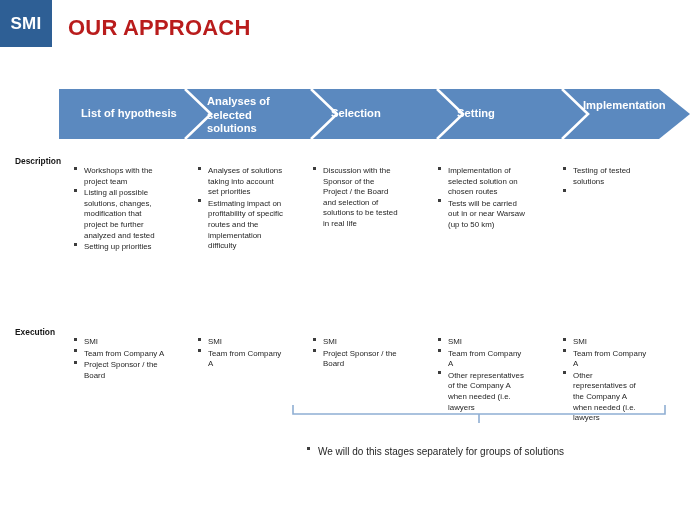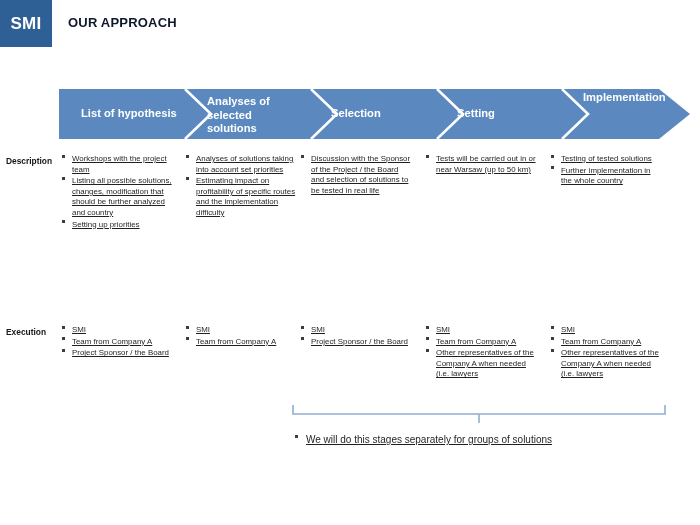--- a/index.html
+++ b/index.html
@@ -28,23 +28,23 @@
   }
   #logo-badge .logo-text {
     color: #ffffff;
     font-size: 17px;
     font-weight: bold;
     letter-spacing: .3px;
   }
   #page-title {
     position: absolute;
     left: 68px; top: 15px;
-    font-size: 13px;
-    font-weight: bold;
-    color: #0f172a;
+    font-size: 22px;
+    font-weight: bold;
+    color: #b91c1c;
     letter-spacing: .2px;
   }
 
   
   #chevron-band {
     position: absolute;
     left: 59px; top: 89px;
     width: 631px; height: 50px;
   }
   #chevron-band svg { display: block; }
@@ -53,41 +53,40 @@
     color: #ffffff;
     font-size: 11.2px;
     font-weight: bold;
     line-height: 13.5px;
     pointer-events: none;
   }
 
   
   .row-label {
     position: absolute;
-    left: 6px;
+    left: 15px;
     font-size: 8.4px;
     font-weight: bold;
     color: #161616;
   }
   #row-label-description { top: 156px; }
   #row-label-execution   { top: 327px; }
 
   
   .col {
     position: absolute;
     box-sizing: border-box;
   }
   .col-desc { top: 154px; }
   .col-exec { top: 325px; }
 
   ul.bullets {
     list-style: none;
-    margin: 0;
+    margin: 12px;
     padding: 0;
-    text-decoration: underline;
   }
   ul.bullets li {
     position: relative;
     padding-left: 10px;
     margin: 0 0 1px 0;
     font-size: 7.9px;
     line-height: 10.6px;
     color: #262626;
   }
   ul.bullets li .bullet-mark {
@@ -135,57 +134,58 @@
       <path d="M126,0 L152,25 L126,50"></path>
       <path d="M252,0 L278,25 L252,50"></path>
       <path d="M378,0 L404,25 L378,50"></path>
       <path d="M503,0 L529,25 L503,50"></path>
     </g>
   </svg>
   <span class="stage-label" style="left:1px; top:18px; width:105px;padding-left:21px;">List of hypothesis</span>
   <span class="stage-label" style="left:148px; top:6px; width:86px;">Analyses of selected solutions</span>
   <span class="stage-label" style="left:272px; top:18px; width:100px;">Selection</span>
   <span class="stage-label" style="left:398px; top:18px; width:100px;">Setting</span>
-  <span class="stage-label" style="left:524px; top:2px; width:110px;">Implementation</span>
+  <span class="stage-label" style="left:524px; top:10px; width:110px;">Implementation</span>
 </div>
 
 <div class="row-label" id="row-label-description">Description</div>
 <div class="row-label" id="row-label-execution">Execution</div>
 
 <div class="col col-desc" style="left:62px; width:116px;">
   <ul class="bullets">
     <li><span class="bullet-mark"></span><span>Workshops with the project team</span></li>
-    <li><span class="bullet-mark"></span><span>Listing all possible solutions, changes, modification that should be further analyzed and country</span></li>
+    <li><span class="bullet-mark"></span><span>Listing all possible solutions, changes, modification that project be further analyzed and tested</span></li>
     <li><span class="bullet-mark"></span><span>Setting up priorities</span></li>
   </ul>
 </div>
 
 <div class="col col-desc" style="left:186px; width:112px;">
   <ul class="bullets">
     <li><span class="bullet-mark"></span><span>Analyses of solutions taking into account set priorities</span></li>
     <li><span class="bullet-mark"></span><span>Estimating impact on profitability of specific routes and the implementation difficulty</span></li>
   </ul>
 </div>
 
 <div class="col col-desc" style="left:301px; width:112px;">
   <ul class="bullets">
     <li><span class="bullet-mark"></span><span>Discussion with the Sponsor of the Project / the Board and selection of solutions to be tested in real life</span></li>
   </ul>
 </div>
 
 <div class="col col-desc" style="left:426px; width:112px;">
   <ul class="bullets">
+    <li><span class="bullet-mark"></span><span>Implementation of selected solution on chosen routes</span></li>
     <li><span class="bullet-mark"></span><span>Tests will be carried out in or near Warsaw (up to 50 km)</span></li>
   </ul>
 </div>
 
 <div class="col col-desc" style="left:551px; width:108px;">
   <ul class="bullets">
     <li><span class="bullet-mark"></span><span>Testing of tested solutions</span></li>
-    <li><span class="bullet-mark"></span><span>Further implementation in the whole country</span></li>
+    <li><span class="bullet-mark"></span></li>
   </ul>
 </div>
 
 <div class="col col-exec" style="left:62px; width:116px;">
   <ul class="bullets">
     <li><span class="bullet-mark"></span><span>SMI</span></li>
     <li><span class="bullet-mark"></span><span>Team from Company A</span></li>
     <li><span class="bullet-mark"></span><span>Project Sponsor / the Board</span></li>
   </ul>
 </div>

